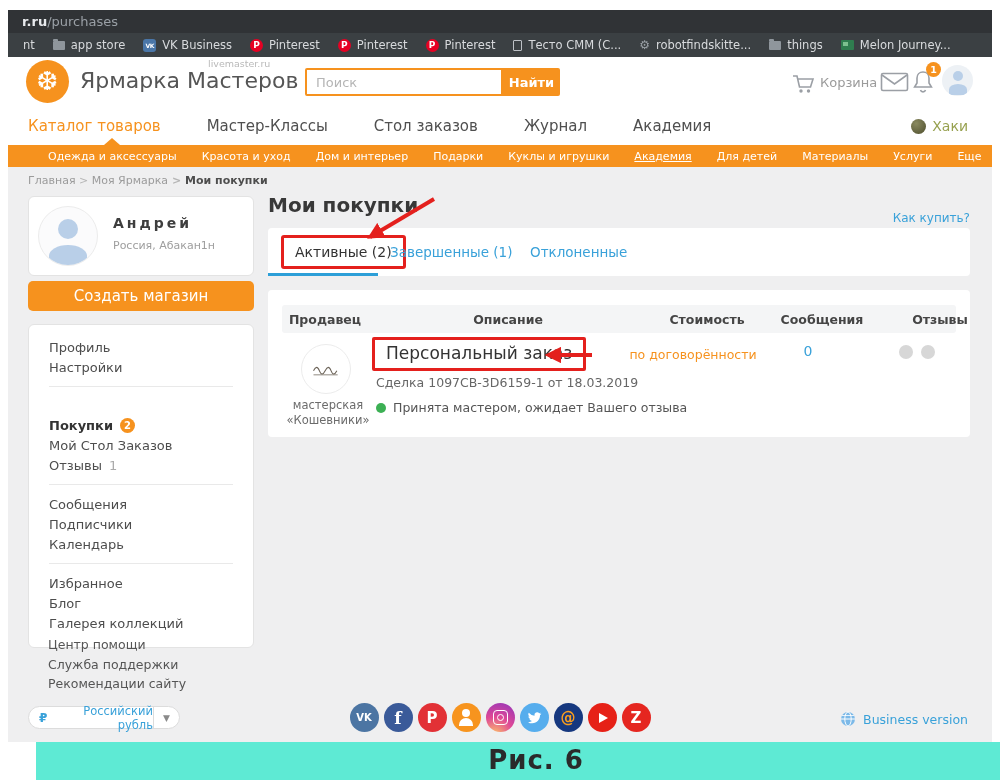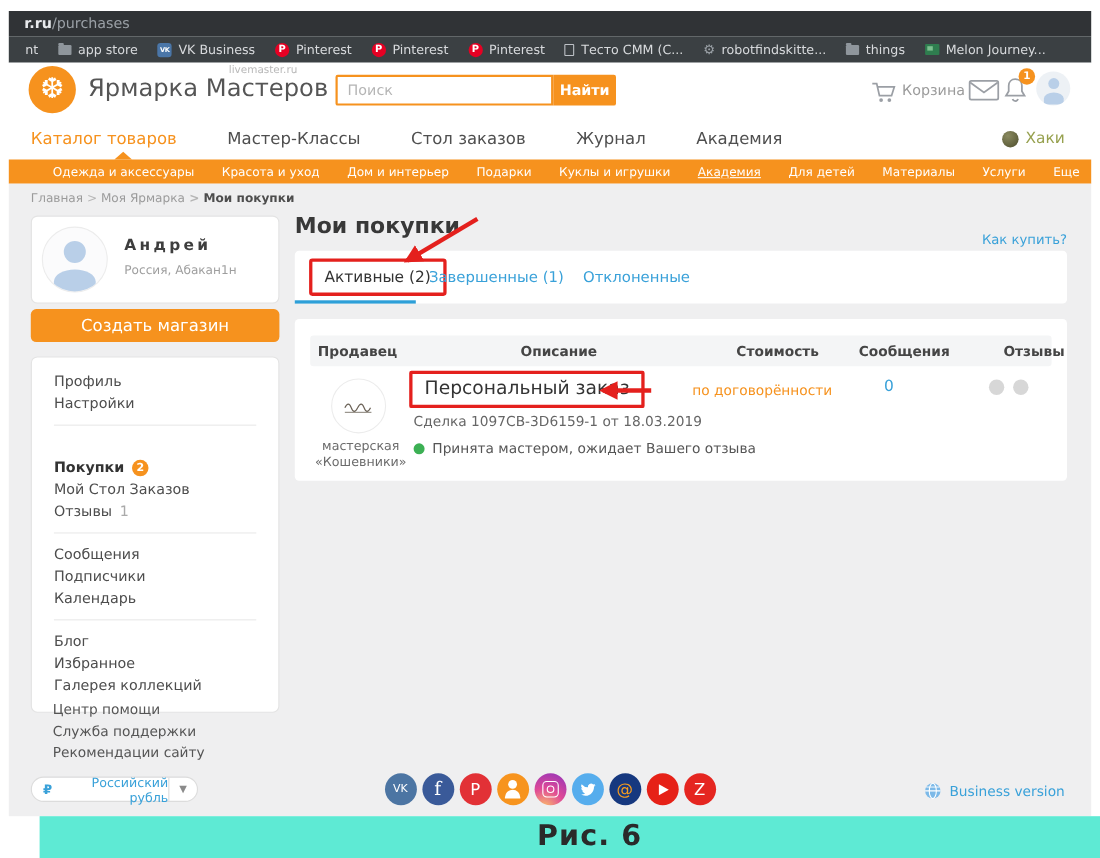--- a/index.html
+++ b/index.html
@@ -91,21 +91,21 @@
   .order-title-box { position:absolute; left:104px; top:47px; border:3px solid #e4201d; border-radius:2px; padding:3px 11px 5px; font-size:17px; color:#333; white-space:nowrap; }
   .deal-info { position:absolute; left:108px; top:85px; font-size:12.5px; color:#666; }
   .order-status { position:absolute; left:108px; top:110px; font-size:12.5px; color:#555; display:flex; align-items:center; gap:7px; }
   .status-dot { width:10px; height:10px; background:#3cb054; border-radius:50%; }
   .price { position:absolute; left:425px; top:57px; transform:translateX(-50%); font-size:12.5px; color:#f6921e; white-space:nowrap; }
   .messages { position:absolute; left:540px; top:53px; transform:translateX(-50%); font-size:14px; color:#39a1d9; }
   .review-dot { position:absolute; top:55px; width:14px; height:14px; background:#d7d7d7; border-radius:50%; }
 
   
   .socials { position:absolute; left:0; top:536px; width:100%; display:flex; justify-content:center; gap:5px; }
-  .soc { width:29px; height:29px; border-radius:50%; color:#fff; display:flex; align-items:center; justify-content:center; font-weight:normal; }
+  .soc { width:29px; height:29px; border-radius:50%; color:#fff; display:flex; align-items:center; justify-content:center; font-weight:bold; }
   .soc-vk { background:#4c75a3; font-size:10px; }
   .soc-fb { background:#3a5a99; font-family:"DejaVu Serif",serif; font-size:17px; }
   .soc-pin { background:#e23136; font-size:15px; }
   .soc-ok { background:#f7941e; position:relative; }
   .soc-ok .person-head { width:8px; height:8px; top:6px; }
   .soc-ok .person-body { width:14px; height:8px; top:15px; border-radius:7px 7px 0 0; }
   .soc-ok .person-head, .soc-ok .person-body { background:#fff; }
   .soc-ig { background:radial-gradient(circle at 30% 110%, #fdc468, #df4996 48%, #9b36b7 92%); }
   .soc-ig .cam { width:15px; height:15px; border:1.6px solid #fff; border-radius:4px; position:relative; }
   .soc-ig .cam::before { content:""; position:absolute; left:3.4px; top:3.4px; width:5px; height:5px; border:1.4px solid #fff; border-radius:50%; }
@@ -264,24 +264,24 @@
         <span>Сообщения</span>
       </div>
     <div class="mi">
         <span>Подписчики</span>
       </div>
     <div class="mi">
         <span>Календарь</span>
       </div>
     <div class="menu-sep"></div>
     <div class="mi">
+        <span>Избранное</span>
+      </div>
+    <div class="mi">
         <span>Блог</span>
-      </div>
-    <div class="mi">
-        <span>Избранное</span>
       </div>
     <div class="mi">
         <span>Галерея коллекций</span>
       </div>
   </div>
 
   <div class="help-links">
     <div>Центр помощи</div>
     <div>Служба поддержки</div>
     <div>Рекомендации сайту</div>

